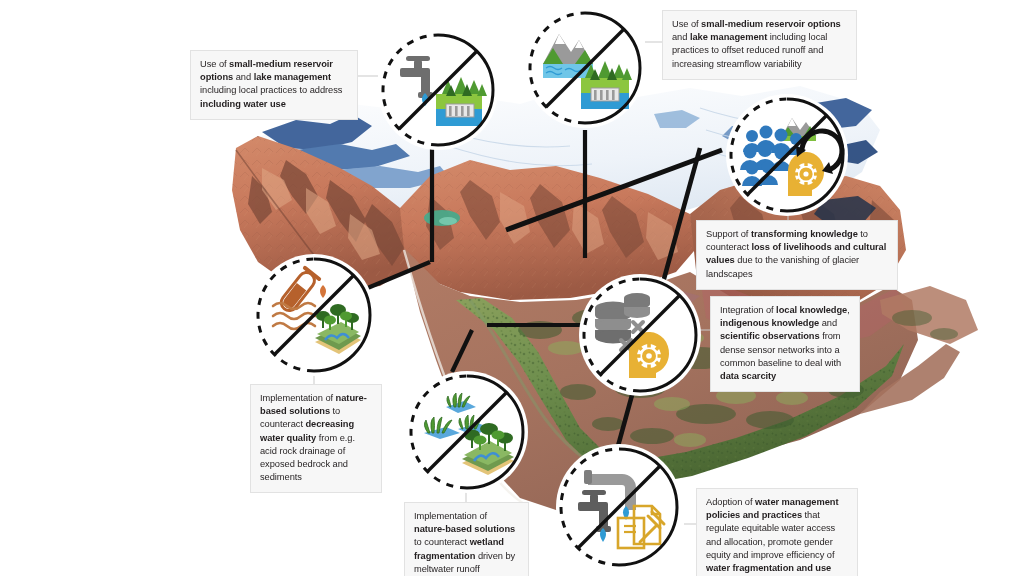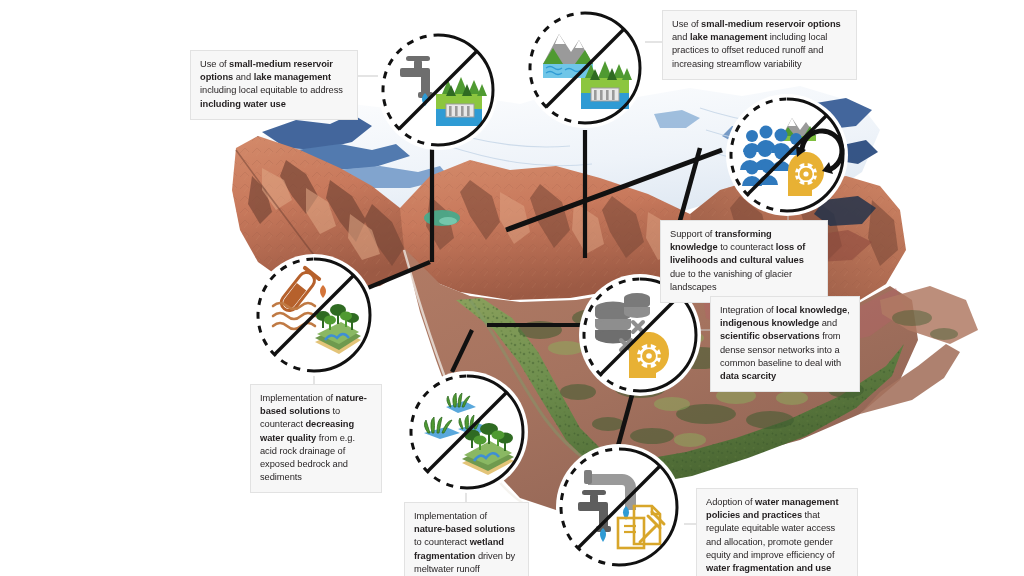--- a/index.html
+++ b/index.html
@@ -560,25 +560,25 @@
         <path d="M96 68 L108 80"></path>
       </g>
       <g fill="none" stroke="#111" stroke-width="3">
         <path d="M63 5 A58 58 0 0 1 121 63 A58 58 0 0 1 63 121"></path>
         <path d="M63 121 A58 58 0 0 1 5 63 A58 58 0 0 1 63 5" stroke-dasharray="7 7"></path>
         <line x1="22" y1="104" x2="104" y2="22" stroke-width="3.4"></line>
       </g>
     </svg>
   </div>
 
-  <div class="callout" style="left:190px; top:50px; width:168px;"><span>Use of </span><b>small-medium reservoir options</b><span> and </span><b>lake management</b><span> including local equitable to address </span><b>including water use</b></div>
+  <div class="callout" style="left:190px; top:50px; width:168px;"><span>Use of </span><b>small-medium reservoir options</b><span> and </span><b>lake management</b><span> including local practices to address </span><b>including water use</b></div>
 
   <div class="callout" style="left:662px; top:10px; width:195px;"><span>Use of </span><b>small-medium reservoir options</b><span> and </span><b>lake management</b><span> including local practices to offset reduced runoff and increasing streamflow variability</span></div>
 
-  <div class="callout" style="left:660px; top:220px; width:168px;"><span>Support of </span><b>transforming knowledge</b><span> to counteract </span><b>loss of livelihoods and cultural values</b><span> due to the vanishing of glacier landscapes</span></div>
+  <div class="callout" style="left:696px; top:220px; width:202px;"><span>Support of </span><b>transforming knowledge</b><span> to counteract </span><b>loss of livelihoods and cultural values</b><span> due to the vanishing of glacier landscapes</span></div>
 
   <div class="callout" style="left:250px; top:384px; width:132px;"><span>Implementation of </span><b>nature-based solutions</b><span> to counteract </span><b>decreasing water quality</b><span> from e.g. acid rock drainage of exposed bedrock and sediments</span></div>
 
   <div class="callout" style="left:710px; top:296px; width:150px;"><span>Integration of </span><b>local knowledge</b><span>, </span><b>indigenous knowledge</b><span> and </span><b>scientific observations</b><span> from dense sensor networks into a common baseline to deal with </span><b>data scarcity</b></div>
 
   <div class="callout" style="left:404px; top:502px; width:125px;"><span>Implementation of </span><b>nature-based solutions</b><span> to counteract </span><b>wetland fragmentation</b><span> driven by meltwater runoff reduction</span></div>
 
   <div class="callout" style="left:696px; top:488px; width:162px;"><span>Adoption of </span><b>water management policies and practices</b><span> that regulate equitable water access and allocation, promote gender equity and improve efficiency of </span><b>water fragmentation and use</b></div>
 
 </div>

